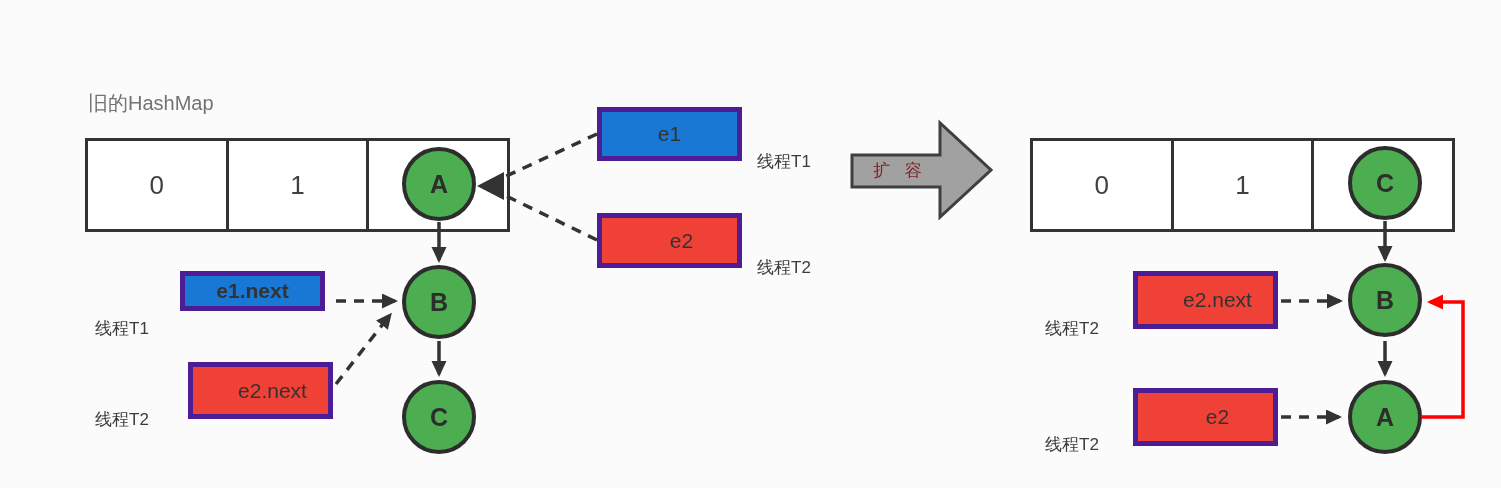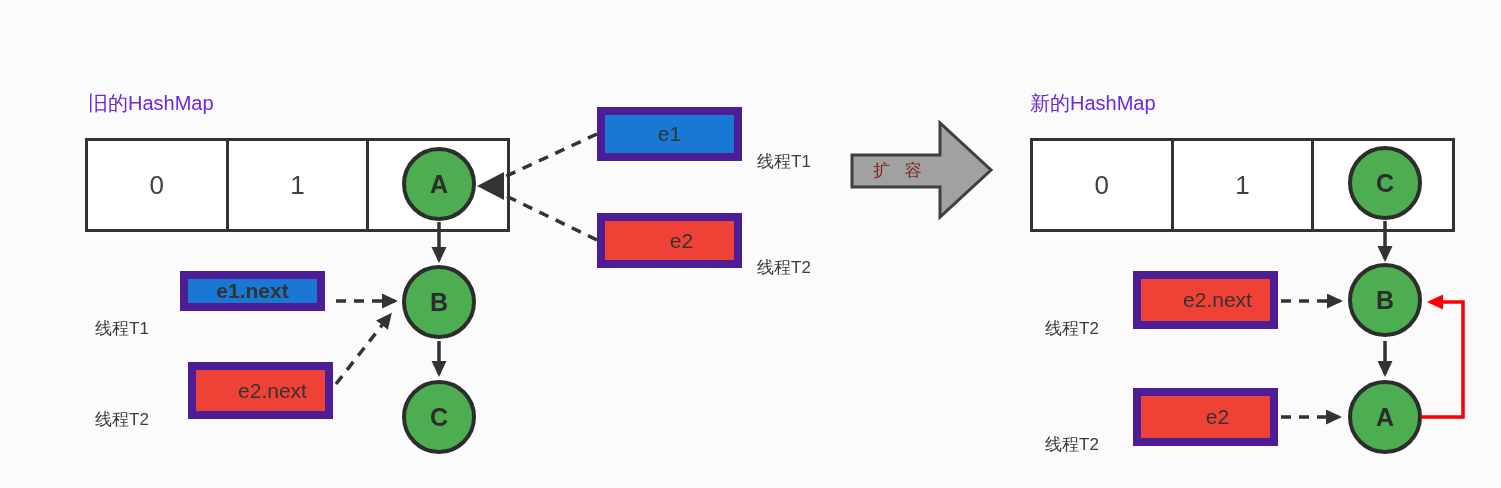--- a/index.html
+++ b/index.html
@@ -1,22 +1,22 @@
 <!DOCTYPE html>
 <html><head>
 <meta charset="utf-8">
 <style>
   html,body{margin:0;padding:0;background:#fbfbfb;font-family:"Liberation Sans","DejaVu Sans",sans-serif;}
   #canvas{position:relative;width:1501px;height:488px;background:#fbfbfb;overflow:hidden;}
-  .title{position:absolute;font-size:20px;color:#6d28d9;white-space:nowrap;text-align:right;}
+  .title{position:absolute;font-size:20px;color:#737373;white-space:nowrap;text-align:right;}
   .array{position:absolute;display:flex;width:425px;height:94px;border:3px solid #333;background:#fff;box-sizing:border-box;}
   .cell{flex:1;display:flex;align-items:center;justify-content:center;font-size:26px;color:#404040;border-right:3px solid #333;}
   .cell:last-child{border-right:none;}
   .node{position:absolute;width:66px;height:66px;border:4px solid #2d2d2d;border-radius:50%;background:#4cae50;display:flex;align-items:center;justify-content:center;font-size:25px;font-weight:bold;color:#2d2d2d;z-index:2;}
-  .ebox{position:absolute;width:145px;height:55px;border:8px solid #4c1d95;box-sizing:border-box;display:flex;align-items:center;justify-content:center;font-size:21px;color:#333;z-index:1;}
+  .ebox{position:absolute;width:145px;height:55px;border:5px solid #4c1d95;box-sizing:border-box;display:flex;align-items:center;justify-content:center;font-size:21px;color:#333;z-index:1;}
   .ebox.blue{background:#1878d3;}
   .ebox.red{background:#ef4136;padding-left:24px;}
   .thread{position:absolute;font-size:17px;color:#3c3c3c;white-space:nowrap;z-index:1;margin-top:27px;}
   #arrow-layer{position:absolute;left:0;top:0;width:1501px;height:488px;z-index:5;pointer-events:none;}
   .expand-label{position:absolute;left:856px;top:159px;width:88px;text-align:center;font-size:17px;letter-spacing:5px;color:#7f1d1d;z-index:6;}
 </style>
 </head>
 <body>
 
 <div id="canvas">
@@ -40,21 +40,20 @@
   <div class="thread" style="left:757px;top:229px;">线程T2</div>
 
   <div class="thread" style="left:95px;top:290px;">线程T1</div>
   <div class="ebox blue" style="left:180px;top:271px;height:40px;font-weight:bold;">e1.next</div>
 
   <div class="thread" style="left:95px;top:381px;">线程T2</div>
   <div class="ebox red" style="left:188px;top:362px;height:57px;">e2.next</div>
 
   <div class="expand-label">扩 容</div>
 
-  <div class="title" style="left:1030px;top:90px;">新的HashMap</div>
 
   <div class="array" style="left:1030px;top:138px;">
     <div class="cell">0</div>
     <div class="cell">1</div>
     <div class="cell"></div>
   </div>
 
   <div class="node" style="left:1348px;top:146px;">C</div>
   <div class="node" style="left:1348px;top:263px;">B</div>
   <div class="node" style="left:1348px;top:380px;">A</div>

